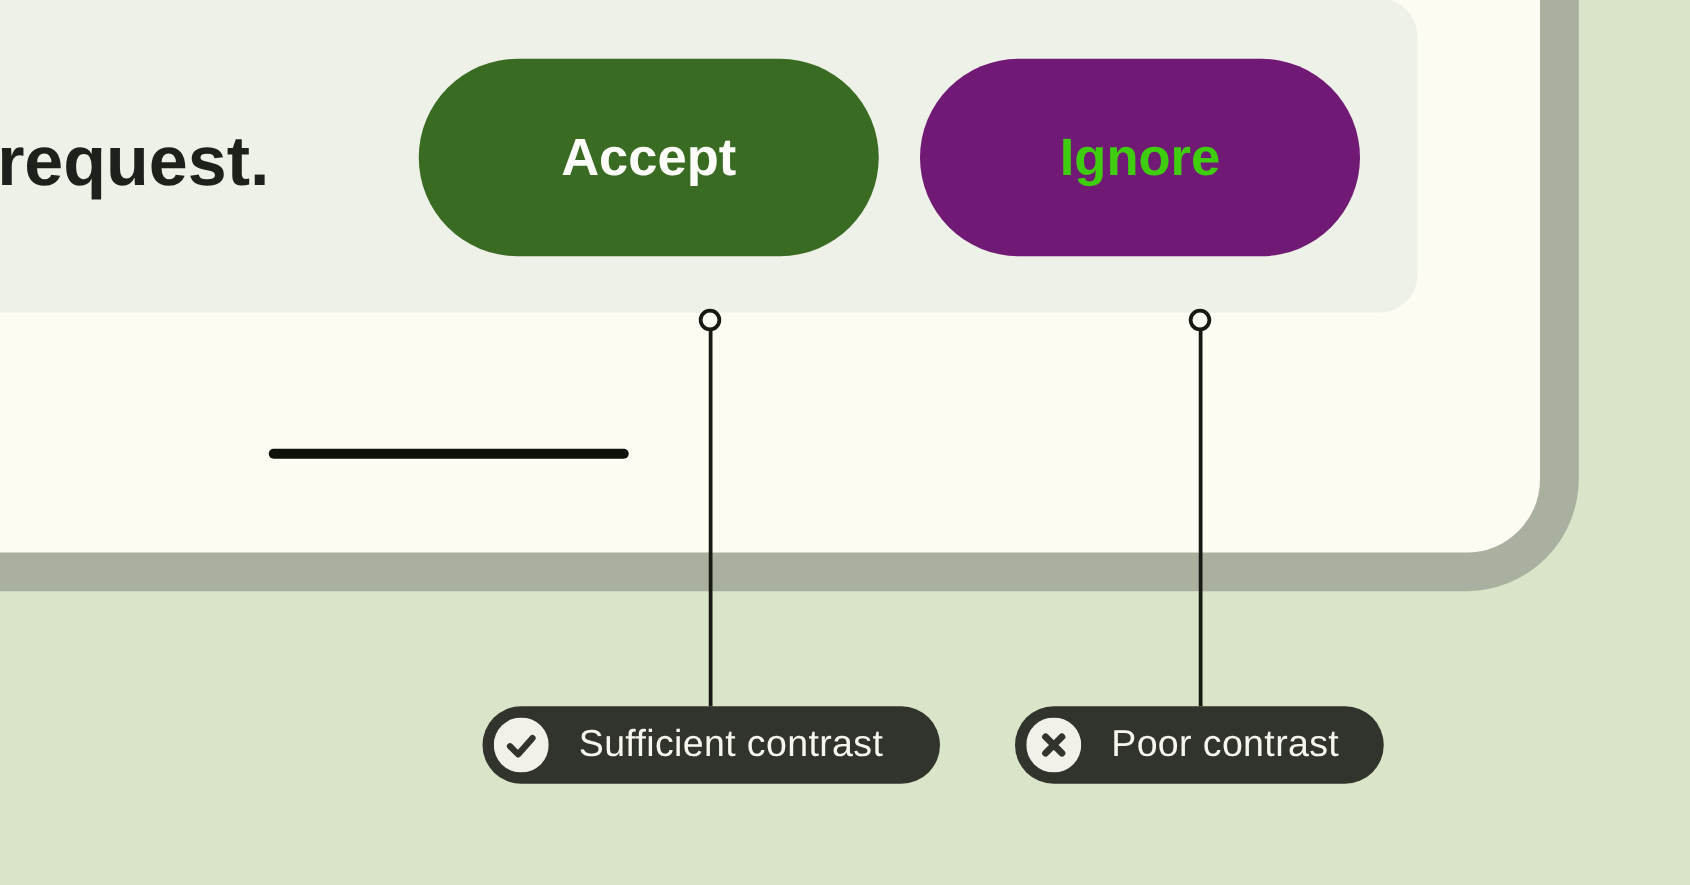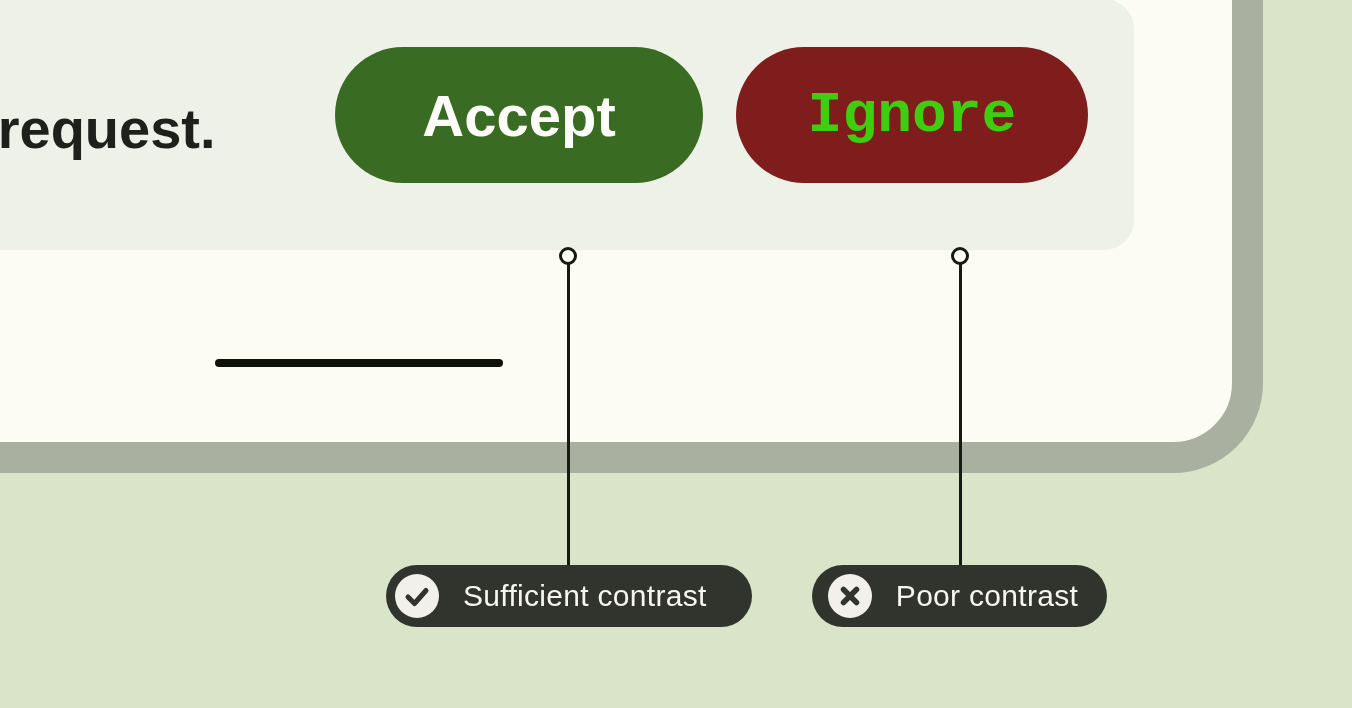--- a/index.html
+++ b/index.html
@@ -41,44 +41,43 @@
     top: 100px;
     font-size: 56px;
     font-weight: 600;
     line-height: 60px;
     color: #1d201b;
     white-space: nowrap;
   }
   .pill-button {
     position: absolute;
     top: 48px; 
-    height: 136px;
+    height: 158px;
     border-radius: 79px;
     border: none;
     display: flex;
     align-items: center;
     justify-content: center;
     font-family: "Liberation Sans", "DejaVu Sans", sans-serif;
-    font-size: 58px;
+    font-size: 42px;
     font-weight: 600;
     cursor: pointer;
     padding: 0;
   }
   .btn-accept {
     left: 414px; 
     width: 368px;
     background: #3a6b22;
     color: #fcfdf8;
   }
   .btn-ignore {
     left: 815px; 
     width: 352px;
-    background: #7f1d1d;
+    background: #701a75;
     color: #3ecd0f;
-    font-family: Liberation Mono, monospace;
   }
   .home-indicator {
     position: absolute;
     left: 264px;
     top: 408px;
     width: 288px;
     height: 8px;
     border-radius: 4px;
     background: #0e120a;
   }
@@ -109,21 +108,21 @@
     top: 565px;
     height: 62px;
     border-radius: 31px;
     background: #30342d;
     display: flex;
     align-items: center;
     box-sizing: border-box;
     padding-left: 9px;
   }
   .annotation-pill.pill-1 { left: 386px; width: 366px; }
-  .annotation-pill.pill-2 { left: 812px; width: 295px; justify-content: center; }
+  .annotation-pill.pill-2 { left: 812px; width: 295px; }
   .annotation-icon {
     width: 44px;
     height: 44px;
     flex: 0 0 44px;
   }
   .annotation-label {
     margin-left: 24px;
     margin-right: 22px;
     font-size: 30px;
     font-weight: 500;

